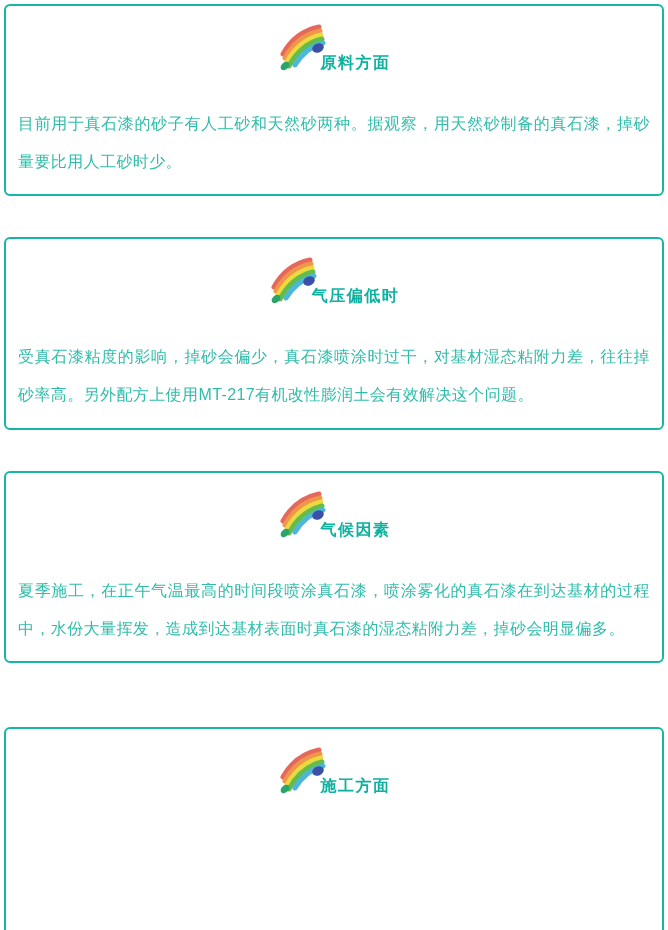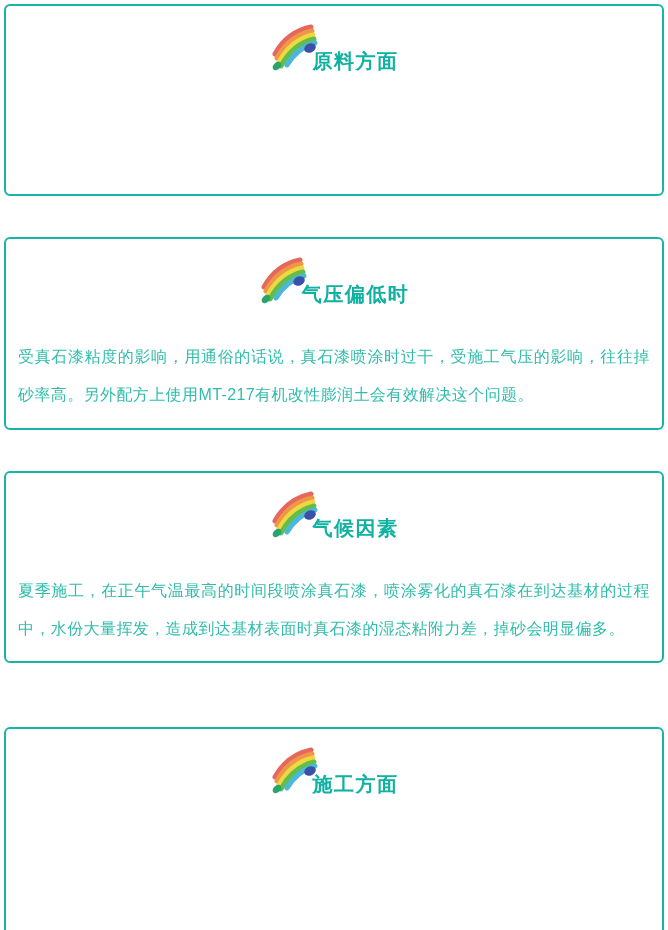--- a/index.html
+++ b/index.html
@@ -32,21 +32,21 @@
   .card-header {
     display: flex;
     justify-content: center;
     align-items: flex-end;
     height: 48px;
   }
   .rainbow-icon { display: block; width: 48px; height: 48px; flex: 0 0 auto; }
   .rainbow-icon svg { display: block; }
   .card-title {
     margin: 0 0 0 -5px;
-    font-size: 20px;
+    font-size: 16px;
     font-weight: bold;
     letter-spacing: 1.5px;
     color: var(--heading-color, #0fb1a0);
     line-height: 1;
     padding-bottom: 1px;
   }
   .card-body {
     margin: 33px 2px 0 2px;
     font-size: 16px;
     line-height: 38px;
@@ -85,40 +85,41 @@
             <path d="M9 38 Q21 16 43 11" stroke="#ecd83f" stroke-width="5"></path>
             <path d="M11 42 Q23 20 44 15" stroke="#62bd4e" stroke-width="5"></path>
             <path d="M17 41 Q27 24 45 19" stroke="#4cb7d8" stroke-width="5"></path>
             <ellipse cx="40" cy="24" rx="6" ry="4.5" fill="#3b51a8" transform="rotate(-22 40 24)"></ellipse>
             <ellipse cx="7" cy="42" rx="5" ry="3.5" fill="#2aa46b" transform="rotate(-42 7 42)"></ellipse>
           </g>
         </svg>
       </span>
       <h2 class="card-title">原料方面</h2>
     </div>
+    <p class="card-body">目前用于真石漆的砂子有人工砂和天然砂两种。据观察，用天然砂制备的真石漆，掉砂量要比用人工砂时少。</p>
   </section>
 
   <section class="card">
     <div class="card-header">
       <span class="rainbow-icon">
         <svg width="48" height="48" viewBox="0 0 48 48">
           <g fill="none" stroke-linecap="round">
             <path d="M5 30 Q17 8 41 3" stroke="#e4685c" stroke-width="5"></path>
             <path d="M7 34 Q19 12 42 7" stroke="#f0954a" stroke-width="5"></path>
             <path d="M9 38 Q21 16 43 11" stroke="#ecd83f" stroke-width="5"></path>
             <path d="M11 42 Q23 20 44 15" stroke="#62bd4e" stroke-width="5"></path>
             <path d="M17 41 Q27 24 45 19" stroke="#4cb7d8" stroke-width="5"></path>
             <ellipse cx="40" cy="24" rx="6" ry="4.5" fill="#3b51a8" transform="rotate(-22 40 24)"></ellipse>
             <ellipse cx="7" cy="42" rx="5" ry="3.5" fill="#2aa46b" transform="rotate(-42 7 42)"></ellipse>
           </g>
         </svg>
       </span>
       <h2 class="card-title">气压偏低时</h2>
     </div>
-    <p class="card-body">受真石漆粘度的影响，用通俗的话说，真石漆喷涂时过干，受施工气压的影响，往往掉砂率高。另外配方上使用MT-217有机改性膨润土会有效解决这个问题。</p>
+    <p class="card-body">受真石漆粘度的影响，掉砂会偏少，真石漆喷涂时过干，对基材湿态粘附力差，往往掉砂率高。另外配方上使用MT-217有机改性膨润土会有效解决这个问题。</p>
   </section>
 
   <section class="card">
     <div class="card-header">
       <span class="rainbow-icon">
         <svg width="48" height="48" viewBox="0 0 48 48">
           <g fill="none" stroke-linecap="round">
             <path d="M5 30 Q17 8 41 3" stroke="#e4685c" stroke-width="5"></path>
             <path d="M7 34 Q19 12 42 7" stroke="#f0954a" stroke-width="5"></path>
             <path d="M9 38 Q21 16 43 11" stroke="#ecd83f" stroke-width="5"></path>

